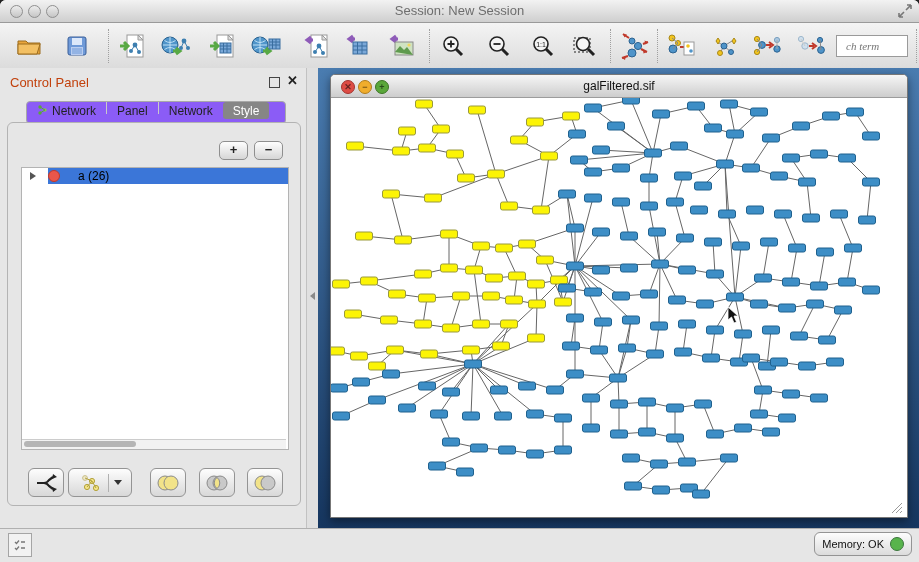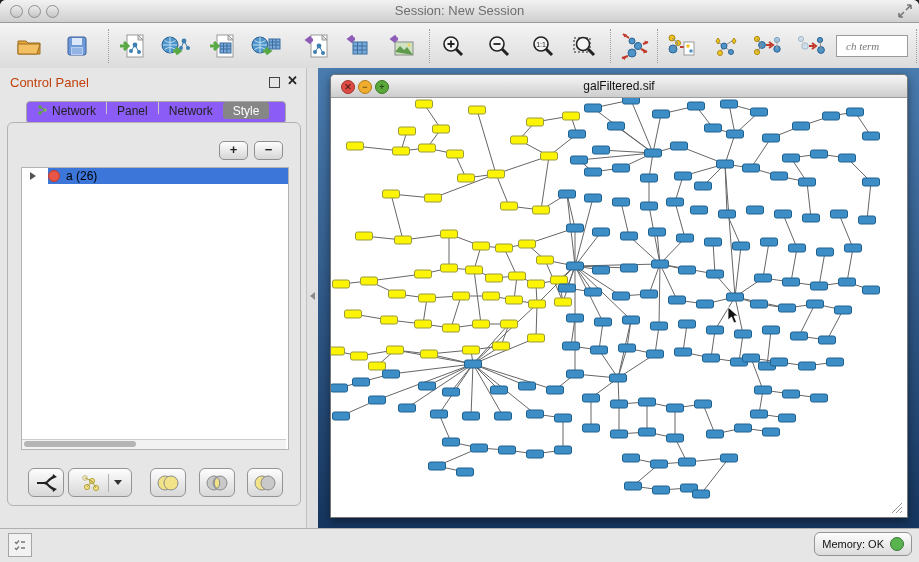--- a/index.html
+++ b/index.html
@@ -37,21 +37,21 @@
     background:linear-gradient(#fefefe,#d6d6d6);font-size:13px;font-weight:bold;color:#222;
     text-align:center;line-height:15px;}
   #sets-list{position:absolute;left:13px;top:44px;width:266px;height:281px;background:#fff;
     border:1px solid #b3b3b3;overflow:hidden;}
   .set-row{position:relative;height:16px;display:flex;align-items:center;font-size:12px;color:#000;}
   .row-sel{position:absolute;left:26px;right:0;top:0;bottom:0;background:#3b76d8;}
   .row-tri{width:0;height:0;border-left:6px solid #555;border-top:4px solid transparent;
     border-bottom:4px solid transparent;margin-left:8px;z-index:1;}
   .row-dot{width:10px;height:10px;border-radius:50%;background:#e8564a;border:1px solid #c0392b;
     margin-left:12px;z-index:1;}
-  .row-label{margin-left:6px;z-index:1;}
+  .row-label{margin-left:18px;z-index:1;}
   #hscroll{position:absolute;left:0px;bottom:0px;width:264px;height:9px;background:#f2f2f2;
     border-top:1px solid #ccc;}
   #hthumb{position:absolute;left:2px;top:1px;width:112px;height:6px;border-radius:3px;background:#b5b5b5;}
   .cpb{position:absolute;top:345px;height:27px;border:1px solid #949494;border-radius:6px;
     background:linear-gradient(#fdfdfd,#d8d8d8);display:flex;align-items:center;justify-content:center;}
   
   #splitter{position:absolute;left:306px;top:68px;width:12px;height:460px;background:#e0e0e0;
     border-left:1px solid #c2c2c2;}
   #split-arrow{position:absolute;left:3px;top:224px;width:0;height:0;border-right:5px solid #8a8a8a;
     border-top:4px solid transparent;border-bottom:4px solid transparent;}

